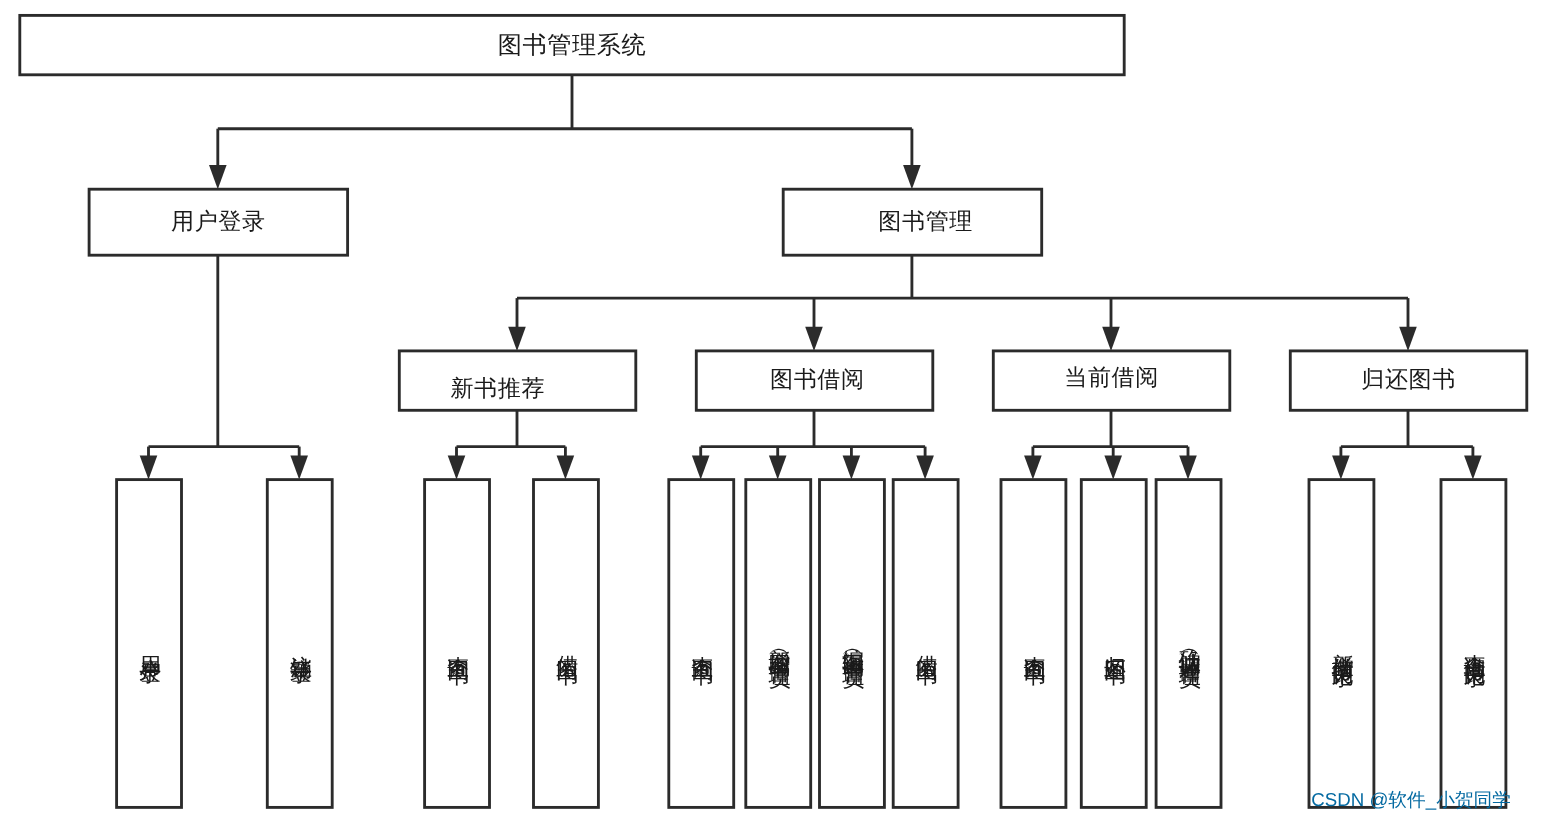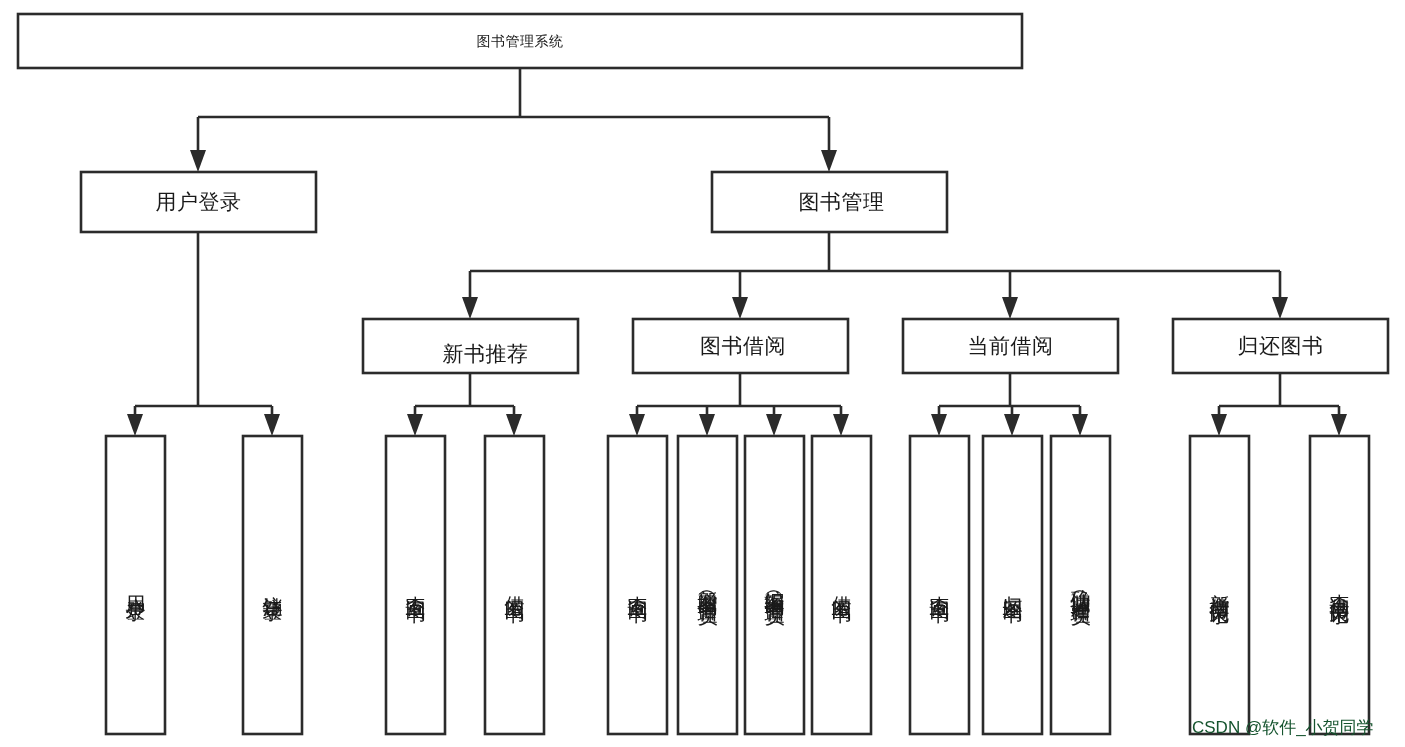--- a/index.html
+++ b/index.html
@@ -55,25 +55,25 @@
     font-size: 21px;
     letter-spacing: 0.5px;
   }
   .node-label.vertical {
     writing-mode: vertical-rl;
     text-orientation: upright;
     font-size: 20px;
     letter-spacing: 2.5px;
   }
   .node-label.root {
-    font-size: 14px;
+    font-size: 22px;
   }
   .watermark {
     position: absolute;
-    color: #14532d;
+    color: #0369a1;
     font-size: 17px;
     font-family: "Liberation Sans", "DejaVu Sans", sans-serif;
     white-space: nowrap;
     pointer-events: none;
   }
 </style>
 </head>
 <body>
 
 <div id="canvas">
@@ -154,23 +154,23 @@
         <rect x="1051" y="436" width="59" height="298" class="node-box"></rect>
         <rect x="1190" y="436" width="59" height="298" class="node-box"></rect>
         <rect x="1310" y="436" width="59" height="298" class="node-box"></rect>
       </g>
   </svg>
 
   <div id="labels-layer">
       <div class="node-label horizontal root" style="left: 18px; top: 14px; width: 1004px; height: 54px;">图书管理系统</div>
       <div class="node-label horizontal" style="left: 81px; top: 172px; width: 235px; height: 60px;">用户登录</div>
       <div class="node-label horizontal" style="left: 712px; top: 172px; width: 235px; height: 60px; padding-left: 12px;">图书管理</div>
-      <div class="node-label horizontal" style="left: 378px; top: 319px; width: 215px; height: 70px;">新书推荐</div>
+      <div class="node-label horizontal" style="left: 345px; top: 319px; width: 215px; height: 70px;">新书推荐</div>
       <div class="node-label horizontal" style="left: 633px; top: 319px; width: 220px; height: 54px;">图书借阅</div>
-      <div class="node-label horizontal" style="left: 903px; top: 319px; width: 215px; height: 54px;">当前借阅</div>
+      <div class="node-label horizontal" style="left: 903px; top: 319px; width: 215px; height: 54px; font-family: Liberation Mono, monospace;">当前借阅</div>
       <div class="node-label horizontal" style="left: 1173px; top: 319px; width: 215px; height: 54px;">归还图书</div>
       <div class="node-label vertical" style="left: 106px; top: 436px; width: 59px; height: 298px;">用户登录</div>
       <div class="node-label vertical" style="left: 243px; top: 436px; width: 59px; height: 298px;">注销登录</div>
       <div class="node-label vertical" style="left: 386px; top: 436px; width: 59px; height: 298px;">查询图书</div>
       <div class="node-label vertical" style="left: 485px; top: 436px; width: 59px; height: 298px;">借阅图书</div>
       <div class="node-label vertical" style="left: 608px; top: 436px; width: 59px; height: 298px;">查询图书</div>
       <div class="node-label vertical" style="left: 678px; top: 436px; width: 59px; height: 298px;">新增图书（管理员）</div>
       <div class="node-label vertical" style="left: 745px; top: 436px; width: 59px; height: 298px;">编辑图书（管理员）</div>
       <div class="node-label vertical" style="left: 812px; top: 436px; width: 59px; height: 298px;">借阅图书</div>
       <div class="node-label vertical" style="left: 910px; top: 436px; width: 59px; height: 298px;">查询图书</div>

